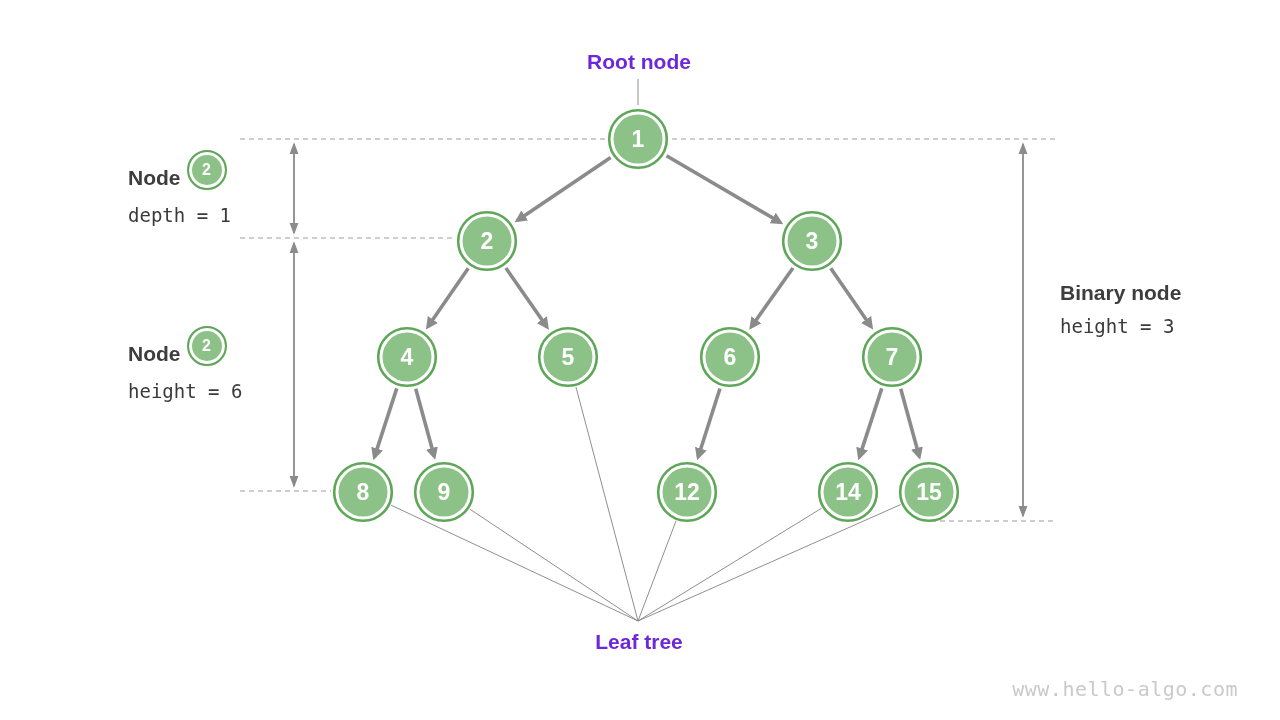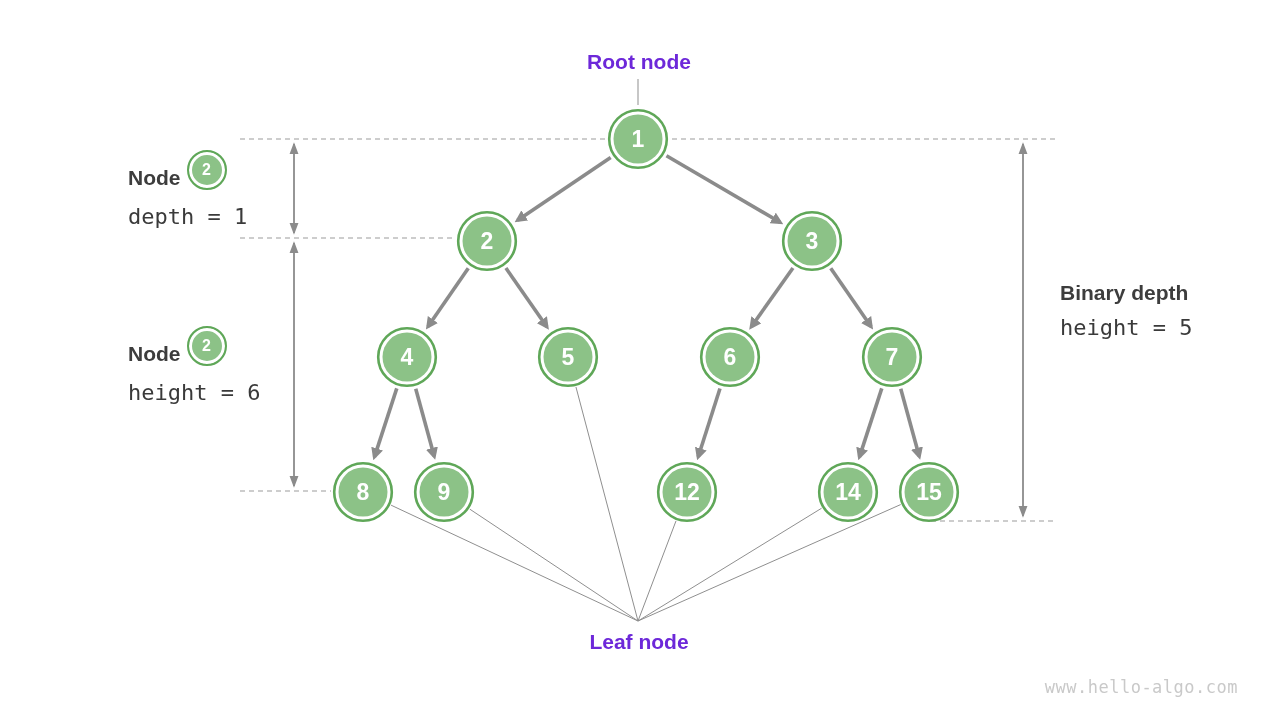--- a/index.html
+++ b/index.html
@@ -21,25 +21,25 @@
   .side-row{display:flex;align-items:flex-end;gap:6px;height:44px;}
   .side-heading{font-size:21px;font-weight:700;color:#3d3d3d;white-space:nowrap;}
   .badge{
     width:36px;height:36px;border-radius:50%;
     background:#8cc287;border:2.5px solid #5fa758;
     box-shadow:inset 0 0 0 3px #ffffff;
     display:flex;align-items:center;justify-content:center;
     color:#ffffff;font-weight:700;font-size:16px;
   }
   .mono{font-family:"DejaVu Sans Mono",monospace;}
-  .side-detail{margin-top:14px;font-size:22px;color:#3a3a3a;white-space:nowrap;}
+  .side-detail{margin-top:14px;font-size:19px;color:#3a3a3a;white-space:nowrap;}
   .group-tree .side-detail{margin-top:10px;}
   .watermark{
     position:absolute;right:42px;top:677px;
-    font-size:17px;color:#c9c9c9;letter-spacing:0.5px;
+    font-size:20px;color:#c9c9c9;letter-spacing:0.5px;
   }
 </style>
 </head>
 <body>
 
 <div class="stage">
 
   <svg id="tree-svg" width="1280" height="720" viewBox="0 0 1280 720">
     <defs>
       <marker id="arrow-edge" viewBox="0 0 10 10" refX="7" refY="5" markerWidth="3.4" markerHeight="3.4" orient="auto">
@@ -139,40 +139,40 @@
         <g>
           <circle cx="929" cy="492" r="28.8" fill="#ffffff" stroke="#5fa758" stroke-width="2.6"></circle>
           <circle cx="929" cy="492" r="24.5" fill="#8cc287"></circle>
           <text x="929" y="492" dy="0.35em" text-anchor="middle" fill="#ffffff" font-size="23" font-weight="bold" font-family="&quot;Liberation Sans&quot;, sans-serif">15</text>
         </g>
       </g>
   </svg>
 
   <div class="center-label label-root">Root node</div>
 
-  <div class="center-label label-leaf">Leaf node</div>
+  <div class="center-label label-leaf">Leaf tree</div>
 
   <div class="side-group group-depth">
     <div class="side-row">
       <span class="side-heading">Node</span>
       <span class="badge">2</span>
     </div>
     <div class="side-detail mono">depth = 1</div>
   </div>
 
   <div class="side-group group-height">
     <div class="side-row">
       <span class="side-heading">Node</span>
       <span class="badge">2</span>
     </div>
     <div class="side-detail mono">height = 6</div>
   </div>
 
   <div class="side-group group-tree">
     <div class="side-row" style="height:26px;">
-      <span class="side-heading">Binary depth</span>
+      <span class="side-heading">Binary node</span>
     </div>
-    <div class="side-detail mono">height = 5</div>
+    <div class="side-detail mono">height = 3</div>
   </div>
 
   <div class="watermark mono">www.hello-algo.com</div>
 
 </div>
 
 </body></html>

